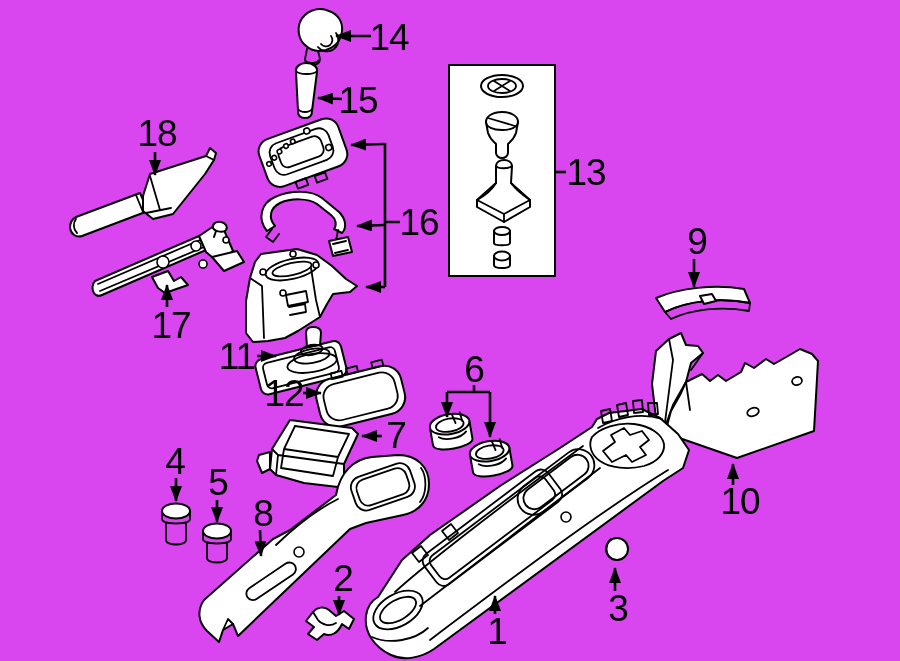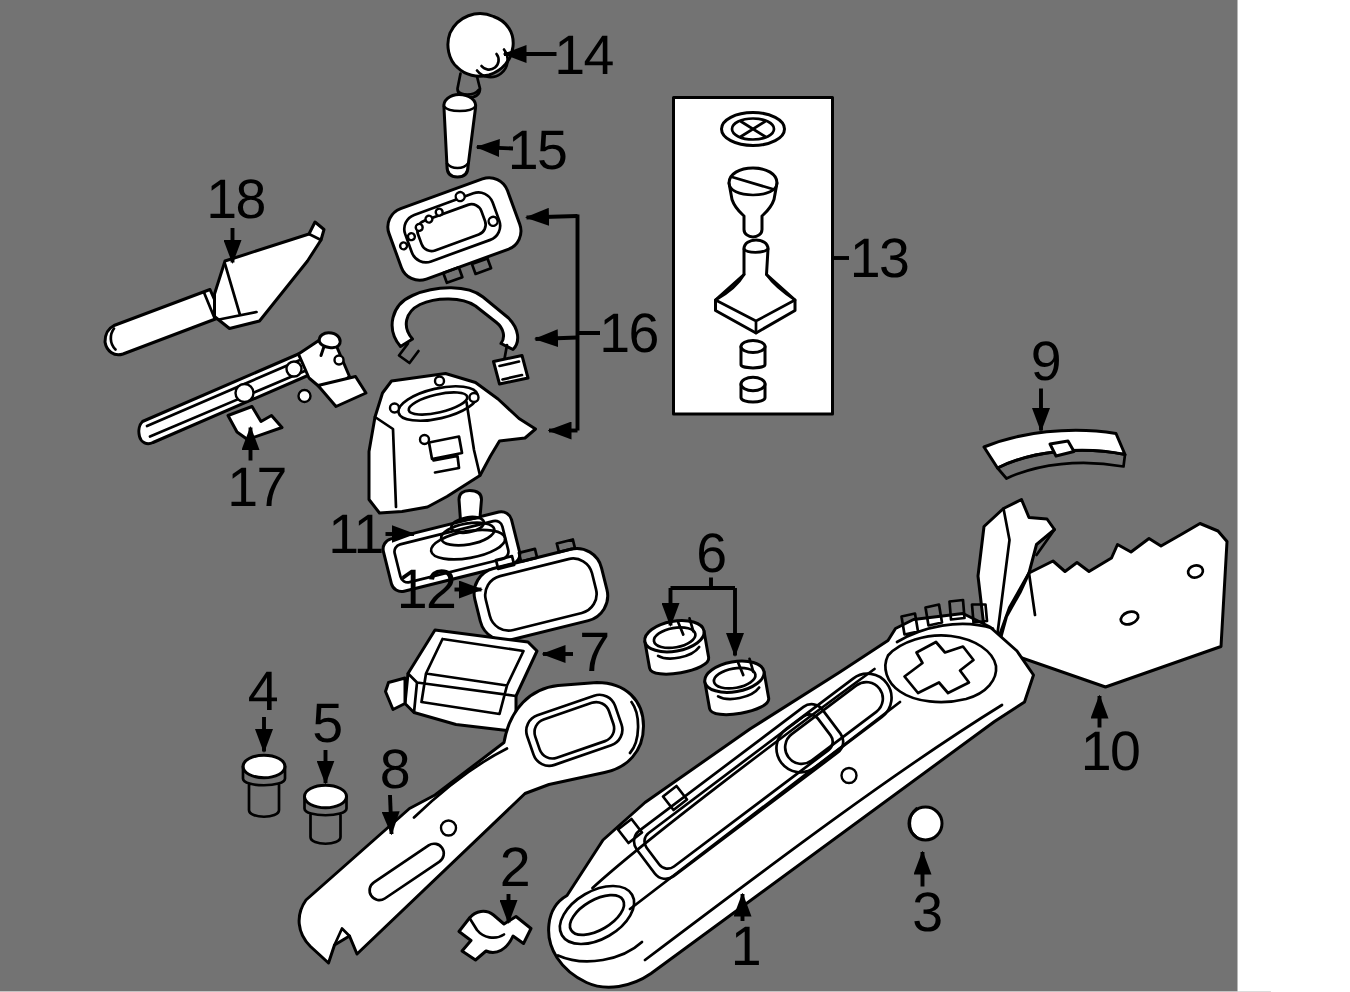--- a/index.html
+++ b/index.html
@@ -1,16 +1,16 @@
 <!DOCTYPE html>
 <html><head>
 <meta charset="utf-8">
 <style>
   html,body{margin:0;padding:0;background:#fff;}
-  .stage{position:relative;width:825px;height:661px;background:#737373;overflow:hidden;
+  .stage{position:relative;width:900px;height:661px;background:#d946ef;overflow:hidden;
          font-family:"Liberation Sans",sans-serif;}
   svg{display:block;}
   .ol{fill:#ffffff;stroke:#000;stroke-width:2;stroke-linejoin:round;stroke-linecap:round;}
   .dt{fill:none;stroke:#000;stroke-width:1.8;stroke-linejoin:round;stroke-linecap:round;}
   .hl{fill:#ffffff;stroke:#000;stroke-width:1.6;}
   .arr{stroke:#000;stroke-width:2.6;fill:none;}
   .sp{stroke:#000;stroke-width:2.6;fill:none;}
   .callout text{font-family:"Liberation Sans",sans-serif;font-size:37px;letter-spacing:-1px;
                 fill:#000;text-anchor:middle;dominant-baseline:central;}
 </style>

